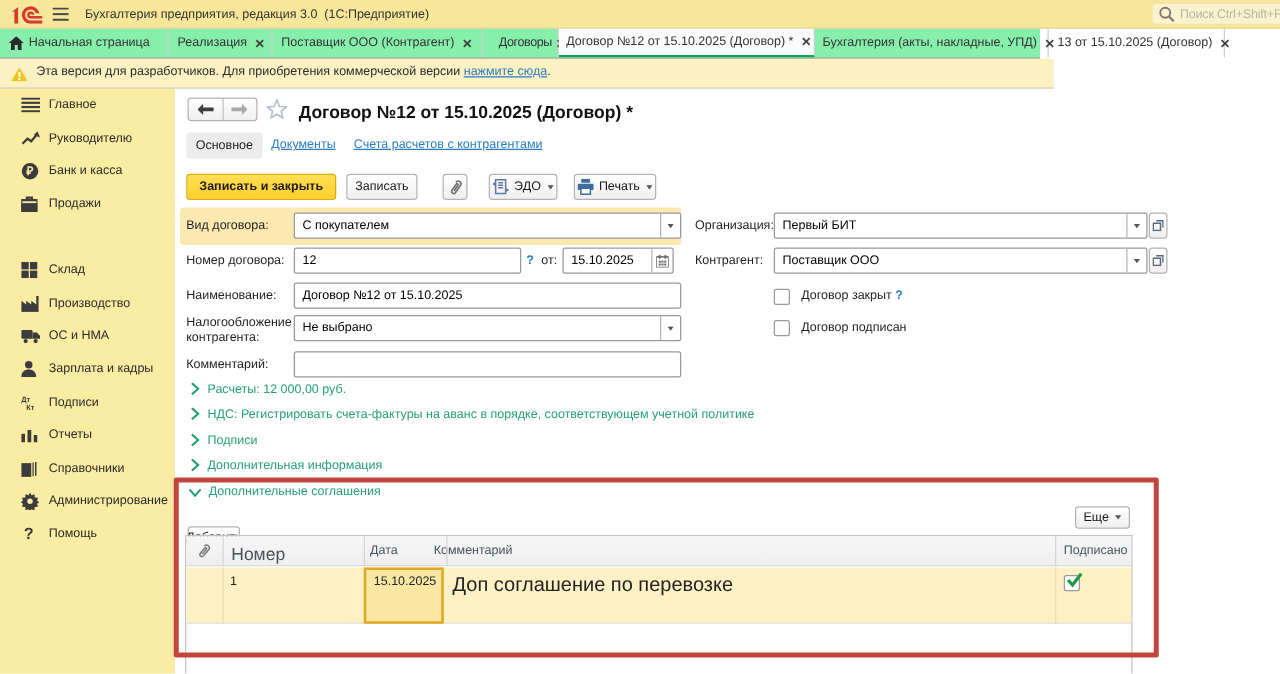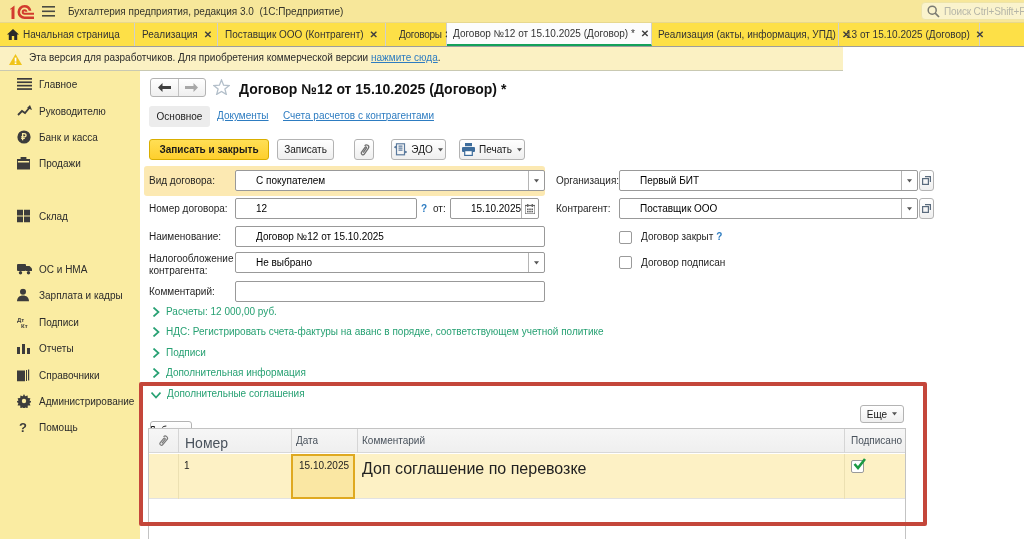--- a/index.html
+++ b/index.html
@@ -1,32 +1,32 @@
 <!DOCTYPE html>
 <html><head><meta charset="utf-8">
 <style>
 *{margin:0;padding:0;box-sizing:border-box}
 html,body{width:1024px;height:539px;overflow:hidden}
 body{font-family:"Liberation Sans",sans-serif;position:relative;background:#fff;color:#222}
 .ab{position:absolute}
 #titlebar{left:0;top:0;width:1024px;height:23px;background:#f7e79a;border-bottom:1px solid #e7d88e}
-#tabbar{left:0;top:23px;width:1024px;height:24px;background:#fde047;border-bottom:1px solid #9d9d9d}
+#tabbar{left:0;top:23px;width:832px;height:24px;background:#86efac;border-bottom:1px solid #9d9d9d}
 .tab{position:absolute;top:0;height:23px;font-size:10px;color:#333;display:flex;align-items:center;border-right:1px solid #cfcfcf;white-space:nowrap}
 .tab .x{color:#3f3f3f;font-size:10px;margin-left:6px;font-weight:bold}
 .tab.active{background:#fcfcfc;border-bottom:2px solid #13a15a;height:23px;z-index:2}
 #warnbar{left:0;top:47px;width:843px;height:24px;background:#fbf1c3;border-bottom:1px solid #c9c9b2;font-size:10px;color:#2b2b2b}
 #sidebar{left:0;top:71px;width:140px;height:468px;background:#faeca2}
 .sitem{position:absolute;left:0;width:140px;height:26.4px;font-size:10px;color:#2b2b2b}
 .sitem .lbl{position:absolute;left:39px;top:50%;transform:translateY(-50%)}
 .sitem svg{position:absolute;left:17px;top:50%;transform:translateY(-50%)}
 #content{left:140px;top:71px;width:884px;height:468px;background:#fff}
 .btn{position:absolute;background:linear-gradient(#ffffff,#efefef);border:1px solid #b3b3b3;border-radius:3px;font-size:10px;color:#1a1a1a;display:flex;align-items:center;justify-content:center;white-space:nowrap}
 .lab{position:absolute;font-size:10px;color:#1f1f1f;white-space:nowrap}
 .fld{position:absolute;background:#fff;border:1px solid #999;border-radius:2px;font-size:10px;color:#000;display:flex;align-items:center}
-.fld .tx{padding-left:20px;flex:1;white-space:nowrap;overflow:hidden}
+.fld .tx{padding-left:6px;flex:1;white-space:nowrap;overflow:hidden}
 .fld .dd{width:16px;align-self:stretch;border-left:1px solid #b5b5b5;display:flex;align-items:center;justify-content:center}
 .fld .dd svg{display:block}
 .cb{position:absolute;width:13px;height:13px;border:1px solid #9a9a9a;border-radius:2px;background:#fff}
 .grn{position:absolute;font-size:10px;color:#27a173;white-space:nowrap}
 .grn svg{vertical-align:-2px;margin-right:6px}
 a.lnk{color:#2d7cc1;text-decoration:underline}
 #redrect{left:139px;top:382px;width:788px;height:144px;border:4px solid #c4463a;border-radius:2px;z-index:50}
 </style></head>
 <body>
 
@@ -68,21 +68,21 @@
     </div>
   <div class="tab" style="left:387px;width:60px">
       <span style="margin-left:12px;letter-spacing:-0.3px">Договоры</span>
       <span class="x" style="margin-left:3px">✕</span>
     </div>
   <div class="tab active" style="left:447px;width:205px">
       <span style="margin-left:6px">Договор №12 от 15.10.2025 (Договор) *</span>
       <span class="x">✕</span>
     </div>
   <div class="tab" style="left:653px;width:186px">
-      <span style="margin-left:5px">Реализация (акты, информация, УПД)</span>
+      <span style="margin-left:5px">Бухгалтерия (акты, накладные, УПД)</span>
       <span class="x">✕</span>
     </div>
   <div class="tab" style="left:840px;width:140px">
       <span style="margin-left:6px">13 от 15.10.2025 (Договор)</span>
       <span class="x">✕</span>
     </div>
 </div>
 
 <div class="ab" id="warnbar">
   <svg class="ab" style="left:9px;top:7px" width="13" height="11" viewBox="0 0 13 11">
@@ -129,20 +129,29 @@
   <div class="sitem" style="top:132px">
       <svg width="13" height="13" viewBox="0 0 13 13">
         <g fill="#3c3c3c">
           <rect x="0" y="0" width="6" height="6"></rect>
           <rect x="7" y="0" width="6" height="6"></rect>
           <rect x="0" y="7" width="6" height="6"></rect>
           <rect x="7" y="7" width="6" height="6"></rect>
         </g>
       </svg>
       <span class="lbl">Склад</span>
+    </div>
+  <div class="sitem" style="top:158.4px">
+      <svg width="14" height="13" viewBox="0 0 14 13">
+        <g fill="#3c3c3c">
+          <rect x="0" y="9" width="14" height="4"></rect>
+          <path d="M0 9 V4 l4 3 V4 l4 3 V4 l4 3 V0 h2 v9"></path>
+        </g>
+      </svg>
+      <span class="lbl">Производство</span>
     </div>
   <div class="sitem" style="top:184.8px">
       <svg width="15" height="12" viewBox="0 0 15 12">
         <g fill="#3c3c3c">
           <rect x="0" y="1" width="9" height="7" rx="1"></rect>
           <path d="M9 3 h3.5 l2.5 2.5 V8 h-6 z"></path>
           <circle cx="3.5" cy="9.8" r="1.7"></circle>
           <circle cx="11.5" cy="9.8" r="1.7"></circle>
         </g>
       </svg>
@@ -359,21 +368,21 @@
 
   <div class="ab" style="left:8px;top:357px;width:758px;height:111px;border:1px solid #c3c3c3;border-bottom:none">
     <div class="ab" style="left:0;top:0;width:756px;height:24px;background:linear-gradient(#f6f6f6,#efefef);border-bottom:1px solid #d8d8d8">
       <svg class="ab" style="left:8px;top:6px" width="12" height="12" viewBox="0 0 12 12">
           <g transform="rotate(40 6 6)">
             <path d="M3.8 2.5 a2.2 2.2 0 0 1 4.4 0 V9 a1.6 1.6 0 0 1 -3.2 0 V3.5 a0.8 0.8 0 0 1 1.6 0 V8.5" fill="none" stroke="#7a7a7a" stroke-width="1.2"></path>
           </g>
         </svg>
       <div class="ab" style="left:36px;top:6px;font-size:14px;color:#49525c">Номер</div>
       <div class="ab" style="left:147px;top:6px;font-size:10px;color:#49525c">Дата</div>
-      <div class="ab" style="left:213px;top:6px;font-size:10px;color:#49525c">Комментарий</div>
+      <div class="ab" style="left:198px;top:6px;font-size:10px;color:#49525c">Комментарий</div>
       <div class="ab" style="left:702px;top:6px;font-size:10px;color:#49525c">Подписано</div>
       <div class="ab" style="left:29px;top:0;width:1px;height:24px;background:#d5d5d5"></div>
       <div class="ab" style="left:142px;top:0;width:1px;height:24px;background:#d5d5d5"></div>
       <div class="ab" style="left:208px;top:0;width:1px;height:24px;background:#d5d5d5"></div>
       <div class="ab" style="left:695px;top:0;width:1px;height:24px;background:#d5d5d5"></div>
     </div>
     <div class="ab" style="left:0;top:25px;width:756px;height:45px;background:#fdf1c5;border-bottom:1px solid #e2e2e2">
       <div class="ab" style="left:29px;top:0;width:1px;height:45px;background:#ece0b2"></div>
       <div class="ab" style="left:695px;top:0;width:1px;height:45px;background:#ece0b2"></div>
       <div class="ab" style="left:35px;top:6px;font-size:10px">1</div>

